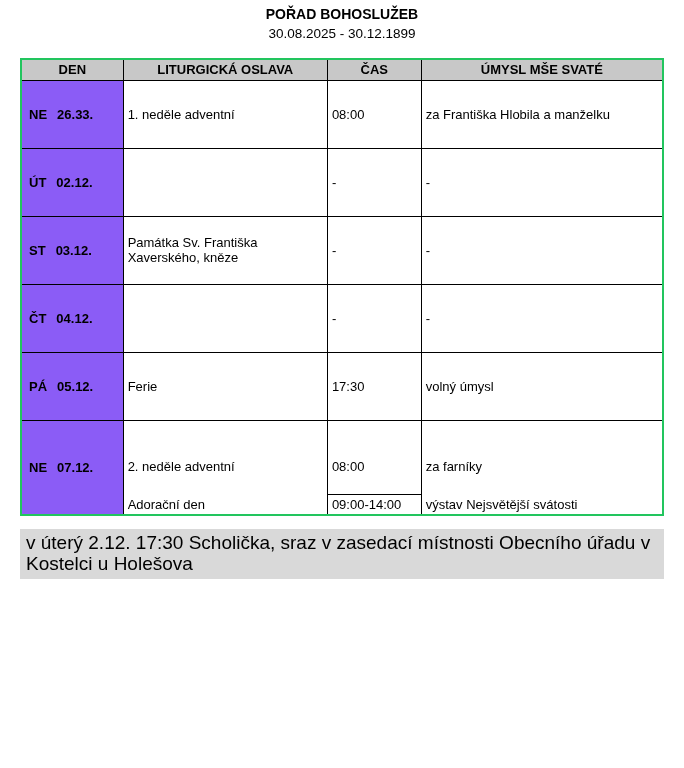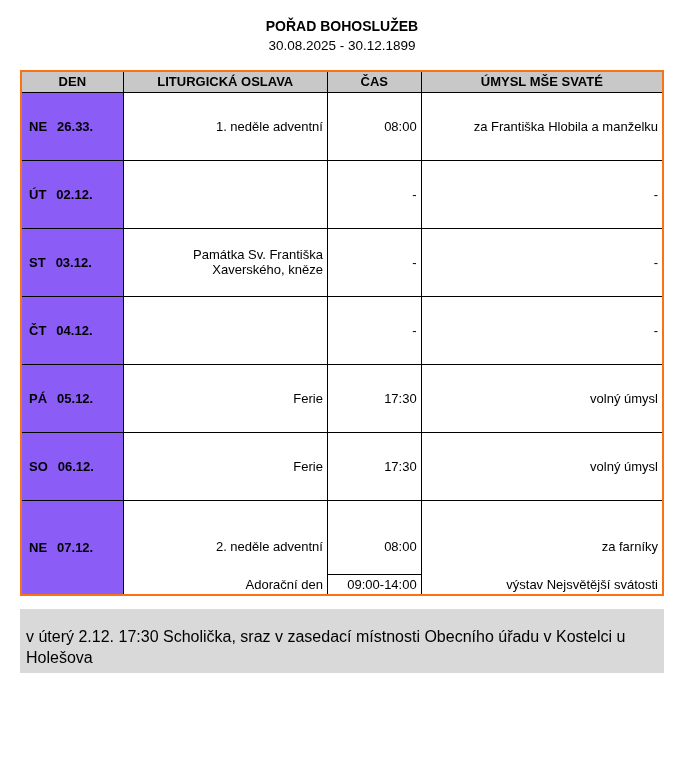--- a/index.html
+++ b/index.html
@@ -3,47 +3,47 @@
 <meta charset="utf-8">
 <style>
   * { box-sizing: border-box; margin: 0; padding: 0; }
   html, body {
     width: 684px; height: 768px;
     background: #ffffff;
     font-family: "Liberation Sans", sans-serif;
     color: #000000;
     overflow: hidden;
   }
-  .titles { text-align: center; padding-top: 16px; }
+  .titles { text-align: center; padding-top: 4px; }
   .title-line { font-size: 14px; font-weight: bold; line-height: 20px; }
   .title-line.sub { font-weight: normal; font-size: 13.5px; }
 
   .schedule-wrap { margin: 14px 20px 0 20px; }
   table.schedule {
     width: 644px;
     border-collapse: collapse;
     table-layout: fixed;
   }
   table.schedule th, table.schedule td {
     border: 1px solid #000000;
     font-size: 13px;
   }
-  table.schedule { border: 2px solid #f97316; }
+  table.schedule { border: 2px solid #22c55e; }
   th.col-den  { width: 98px; }
   th.col-osl  { width: 196px; }
   th.col-cas  { width: 90px; }
   th.col-umy  { width: 232px; }
   thead th {
     background: #c8c8c8;
     font-weight: bold;
     height: 21px;
     text-align: center;
     padding: 1px 2px;
   }
-  tbody td { height: 68px; text-align: right; padding: 2px 4px; vertical-align: middle; }
+  tbody td { height: 68px; text-align: left; padding: 2px 4px; vertical-align: middle; }
   tbody td.den-cell {
     background: #8b5cf6;
     font-weight: bold;
     text-align: left;
     padding-left: 7px;
   }
   .den-inner { display: flex; gap: 10px; }
   tr.double td { height: 95px; padding: 0; }
   tr.double td.den-cell { padding-left: 7px; }
   .stack {
@@ -52,23 +52,23 @@
     height: 100%;
     padding-top: 36px;
   }
   .stack .line { display: block; padding: 2px 4px; }
   .stack .line.boxed-top { border-top: 1px solid #000000; }
 
   .footer-note {
     margin: 13px 20px 0 20px;
     width: 644px;
     background: #d9d9d9;
-    font-size: 16px;
+    font-size: 19px;
     line-height: 21px;
-    padding: 17px 6px 5px 6px;
+    padding: 3px 6px 5px 6px;
   }
 </style>
 </head>
 <body>
 
 <div class="titles">
   <div class="title-line">POŘAD BOHOSLUŽEB</div>
   <div class="title-line sub">30.08.2025 - 30.12.1899</div>
 </div>
 
@@ -131,31 +131,20 @@
         <td class="den-cell">
           <span class="den-inner">
             <span>PÁ</span>
             <span>05.12.</span>
           </span>
         </td>
         <td>Ferie</td>
         <td>17:30</td>
         <td>volný úmysl</td>
       </tr>
-      <tr>
-        <td class="den-cell">
-          <span class="den-inner">
-            <span>SO</span>
-            <span>06.12.</span>
-          </span>
-        </td>
-        <td>Ferie</td>
-        <td>17:30</td>
-        <td>volný úmysl</td>
-      </tr>
       <tr class="double">
         <td class="den-cell">
           <span class="den-inner">
             <span>NE</span>
             <span>07.12.</span>
           </span>
         </td>
         <td>
           <div class="stack">
             <span class="line">2. neděle adventní</span>

